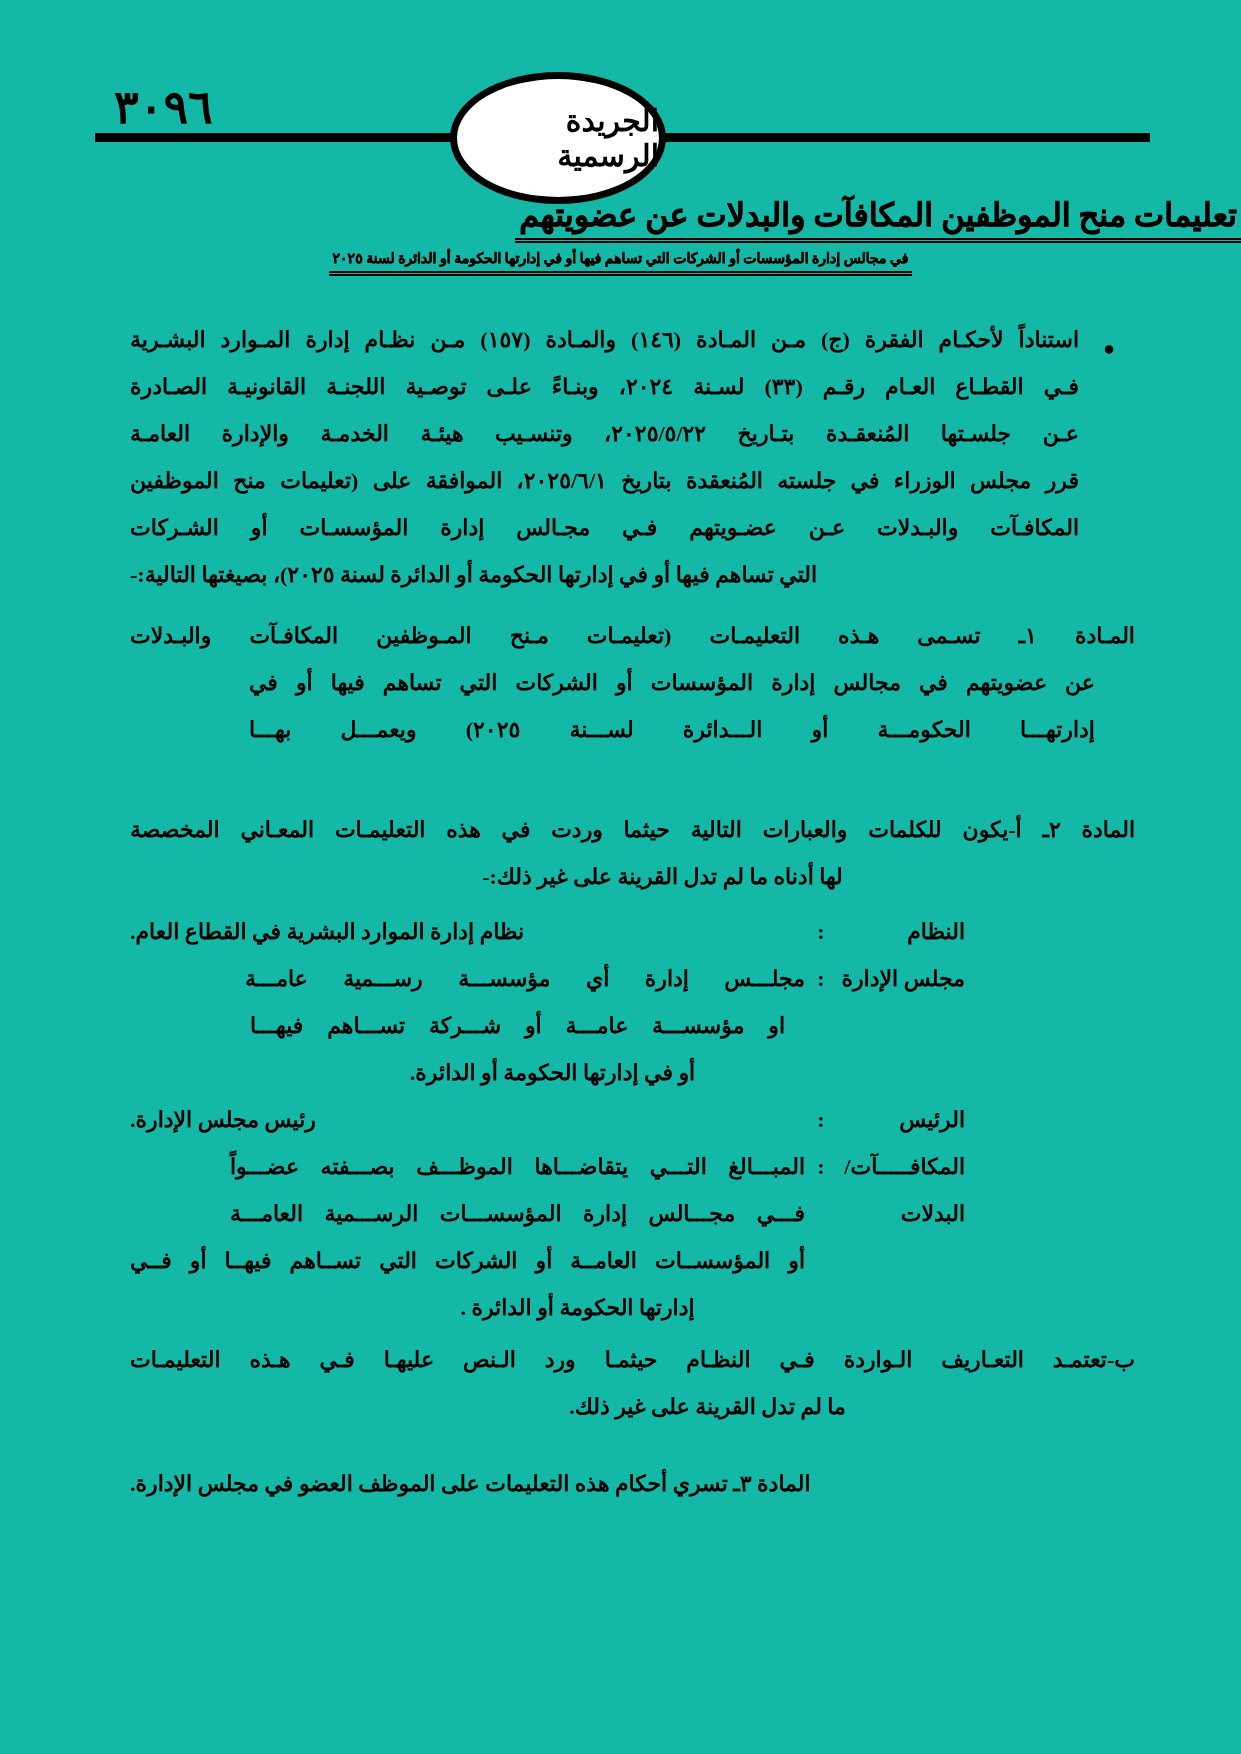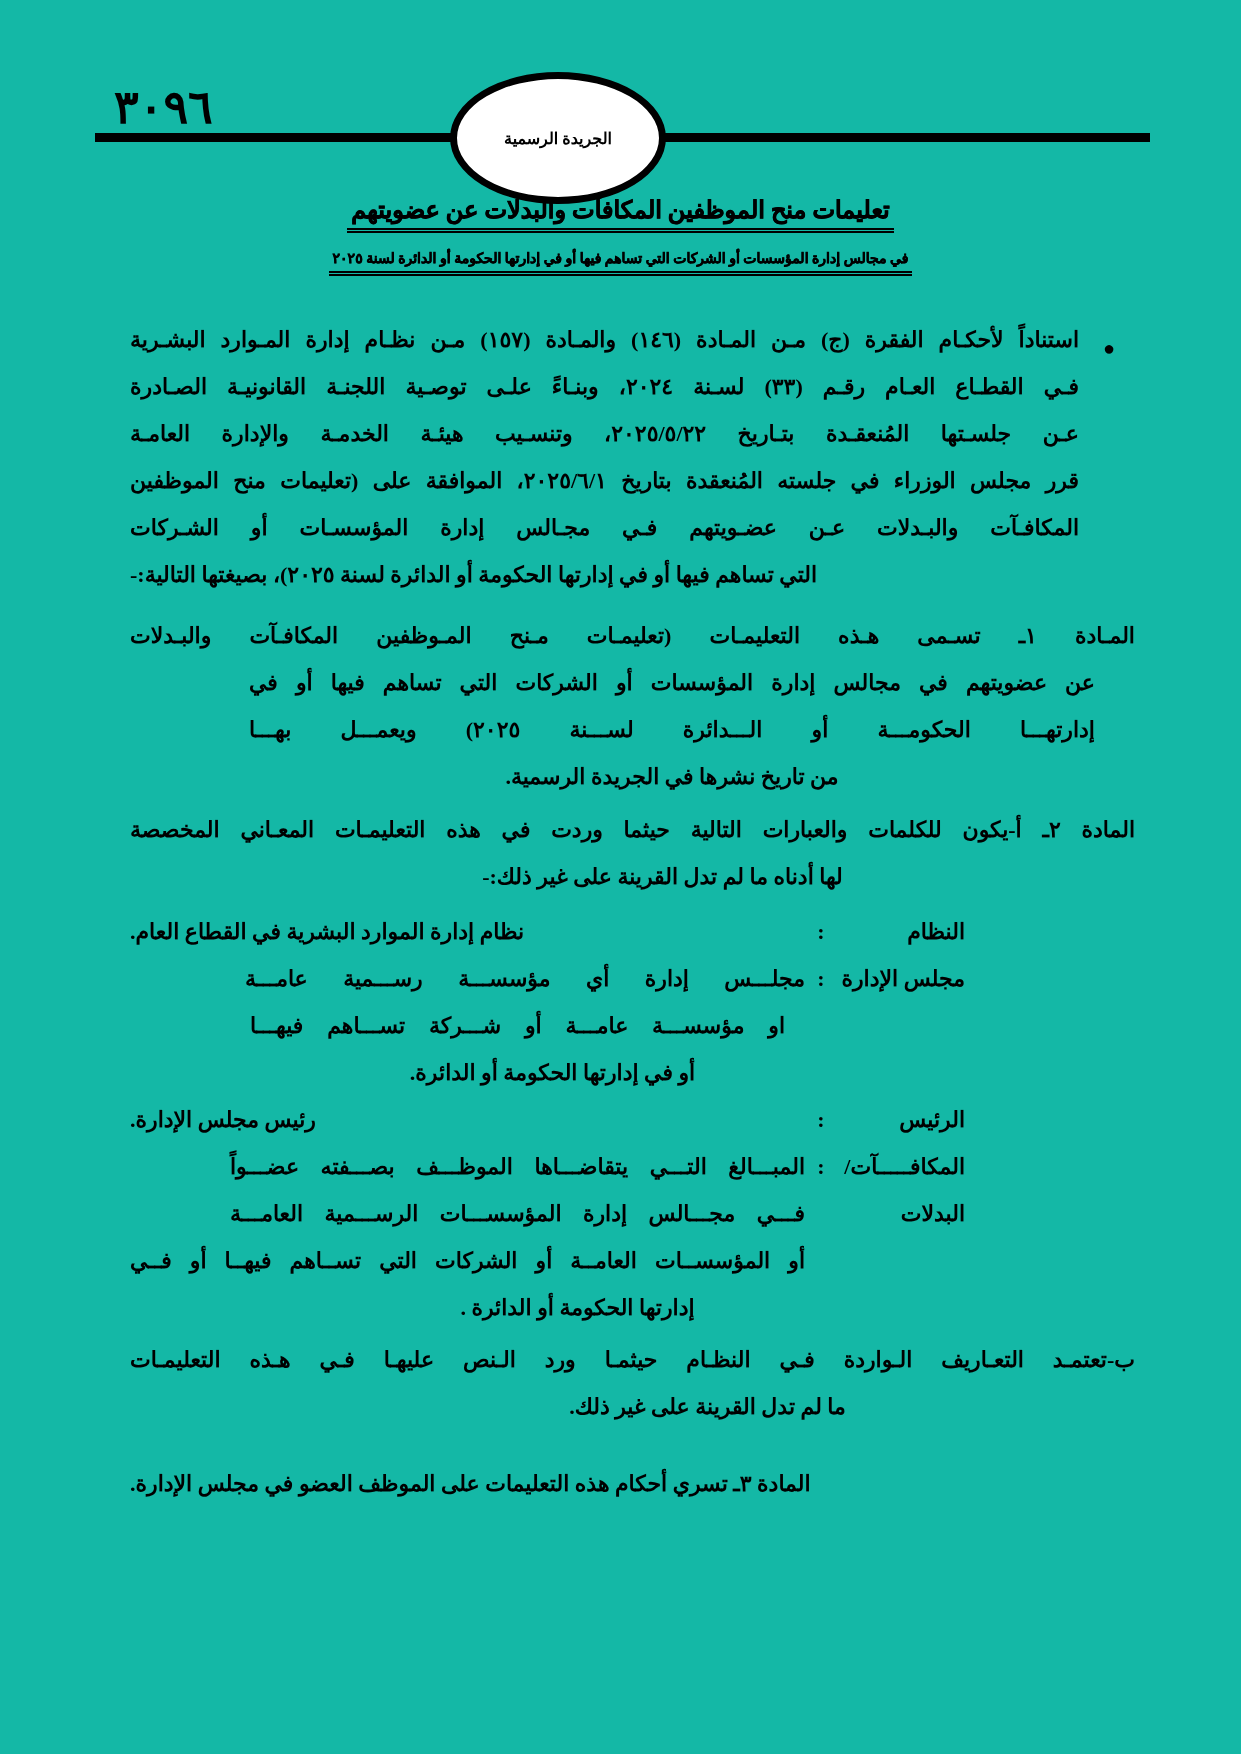--- a/index.html
+++ b/index.html
@@ -10,25 +10,25 @@
     font-family:Liberation Serif, serif; font-weight:700; overflow:hidden;
   }
   .abs { position:absolute; }
 
   
   .page-number { top:80px; left:114px; font-size:46px; letter-spacing:2px; }
   .header-rule { top:133px; left:95px; width:1055px; height:9px; background:#000; z-index:1; }
   .gazette-ellipse {
     top:72px; left:450px; width:216px; height:132px; background:#fff;
     border:7px solid #000; border-radius:50%; z-index:2;
-    display:flex; align-items:center; justify-content:center; font-size:16px;
+    display:flex; align-items:center; justify-content:center; font-size:30px;
   }
 
   
-  .doc-title-1 { top:196px; left:0; right:0; text-align:center; font-size:24px; -webkit-text-stroke:0.6px #000; }
+  .doc-title-1 { top:196px; left:0; right:0; font-size:32px; -webkit-text-stroke:0.6px #000; }
   .doc-title-2 { top:250px; left:0; right:0; text-align:center; font-size:14px; -webkit-text-stroke:0.5px #000; }
   .dbl { display:inline-block; padding:0 4px 4px 4px; border-bottom:5px double #000; }
 
   
   .body-block { right:106px; left:130px; font-size:22px; line-height:47px; }
   .stretch { text-align:justify; text-align-last:justify; }
   .right   { text-align:left; }
   .center  { text-align:center; }
 
   .preamble { top:316px; padding-right:56px; }
@@ -78,21 +78,20 @@
     <div class="stretch">قرر مجلس الوزراء في جلسته المُنعقدة بتاريخ ٢٠٢٥/٦/١، الموافقة على (تعليمات منح الموظفين</div>
     <div class="stretch">المكافـآت والبـدلات عـن عضـويتهم فـي مجـالس إدارة المؤسسـات أو الشـركات</div>
     <div class="right">التي تساهم فيها أو في إدارتها الحكومة أو الدائرة لسنة ٢٠٢٥)، بصيغتها التالية:-</div>
   </div>
 
   <div class="abs body-block article-1">
     <div class="stretch">المـادة ١ـ تسـمى هـذه التعليمـات (تعليمـات مـنح المـوظفين المكافـآت والبـدلات</div>
     <div class="inner">
       <div class="stretch">عن عضويتهم في مجالس إدارة المؤسسات أو الشركات التي تساهم فيها أو في</div>
       <div class="stretch">إدارتهـــا الحكومـــة أو الـــدائرة لســـنة ٢٠٢٥) ويعمـــل بهـــا</div>
-      <div class="center">من تاريخ نشرها في الجريدة الرسمية.</div>
     </div>
   </div>
 
   <div class="abs body-block article-2">
     <div class="stretch">المادة ٢ـ أ-يكون للكلمات والعبارات التالية حيثما وردت في هذه التعليمـات المعـاني المخصصة</div>
     <div class="center pl60">لها أدناه ما لم تدل القرينة على غير ذلك:-</div>
   </div>
 
   <div class="abs body-block defs">
 

